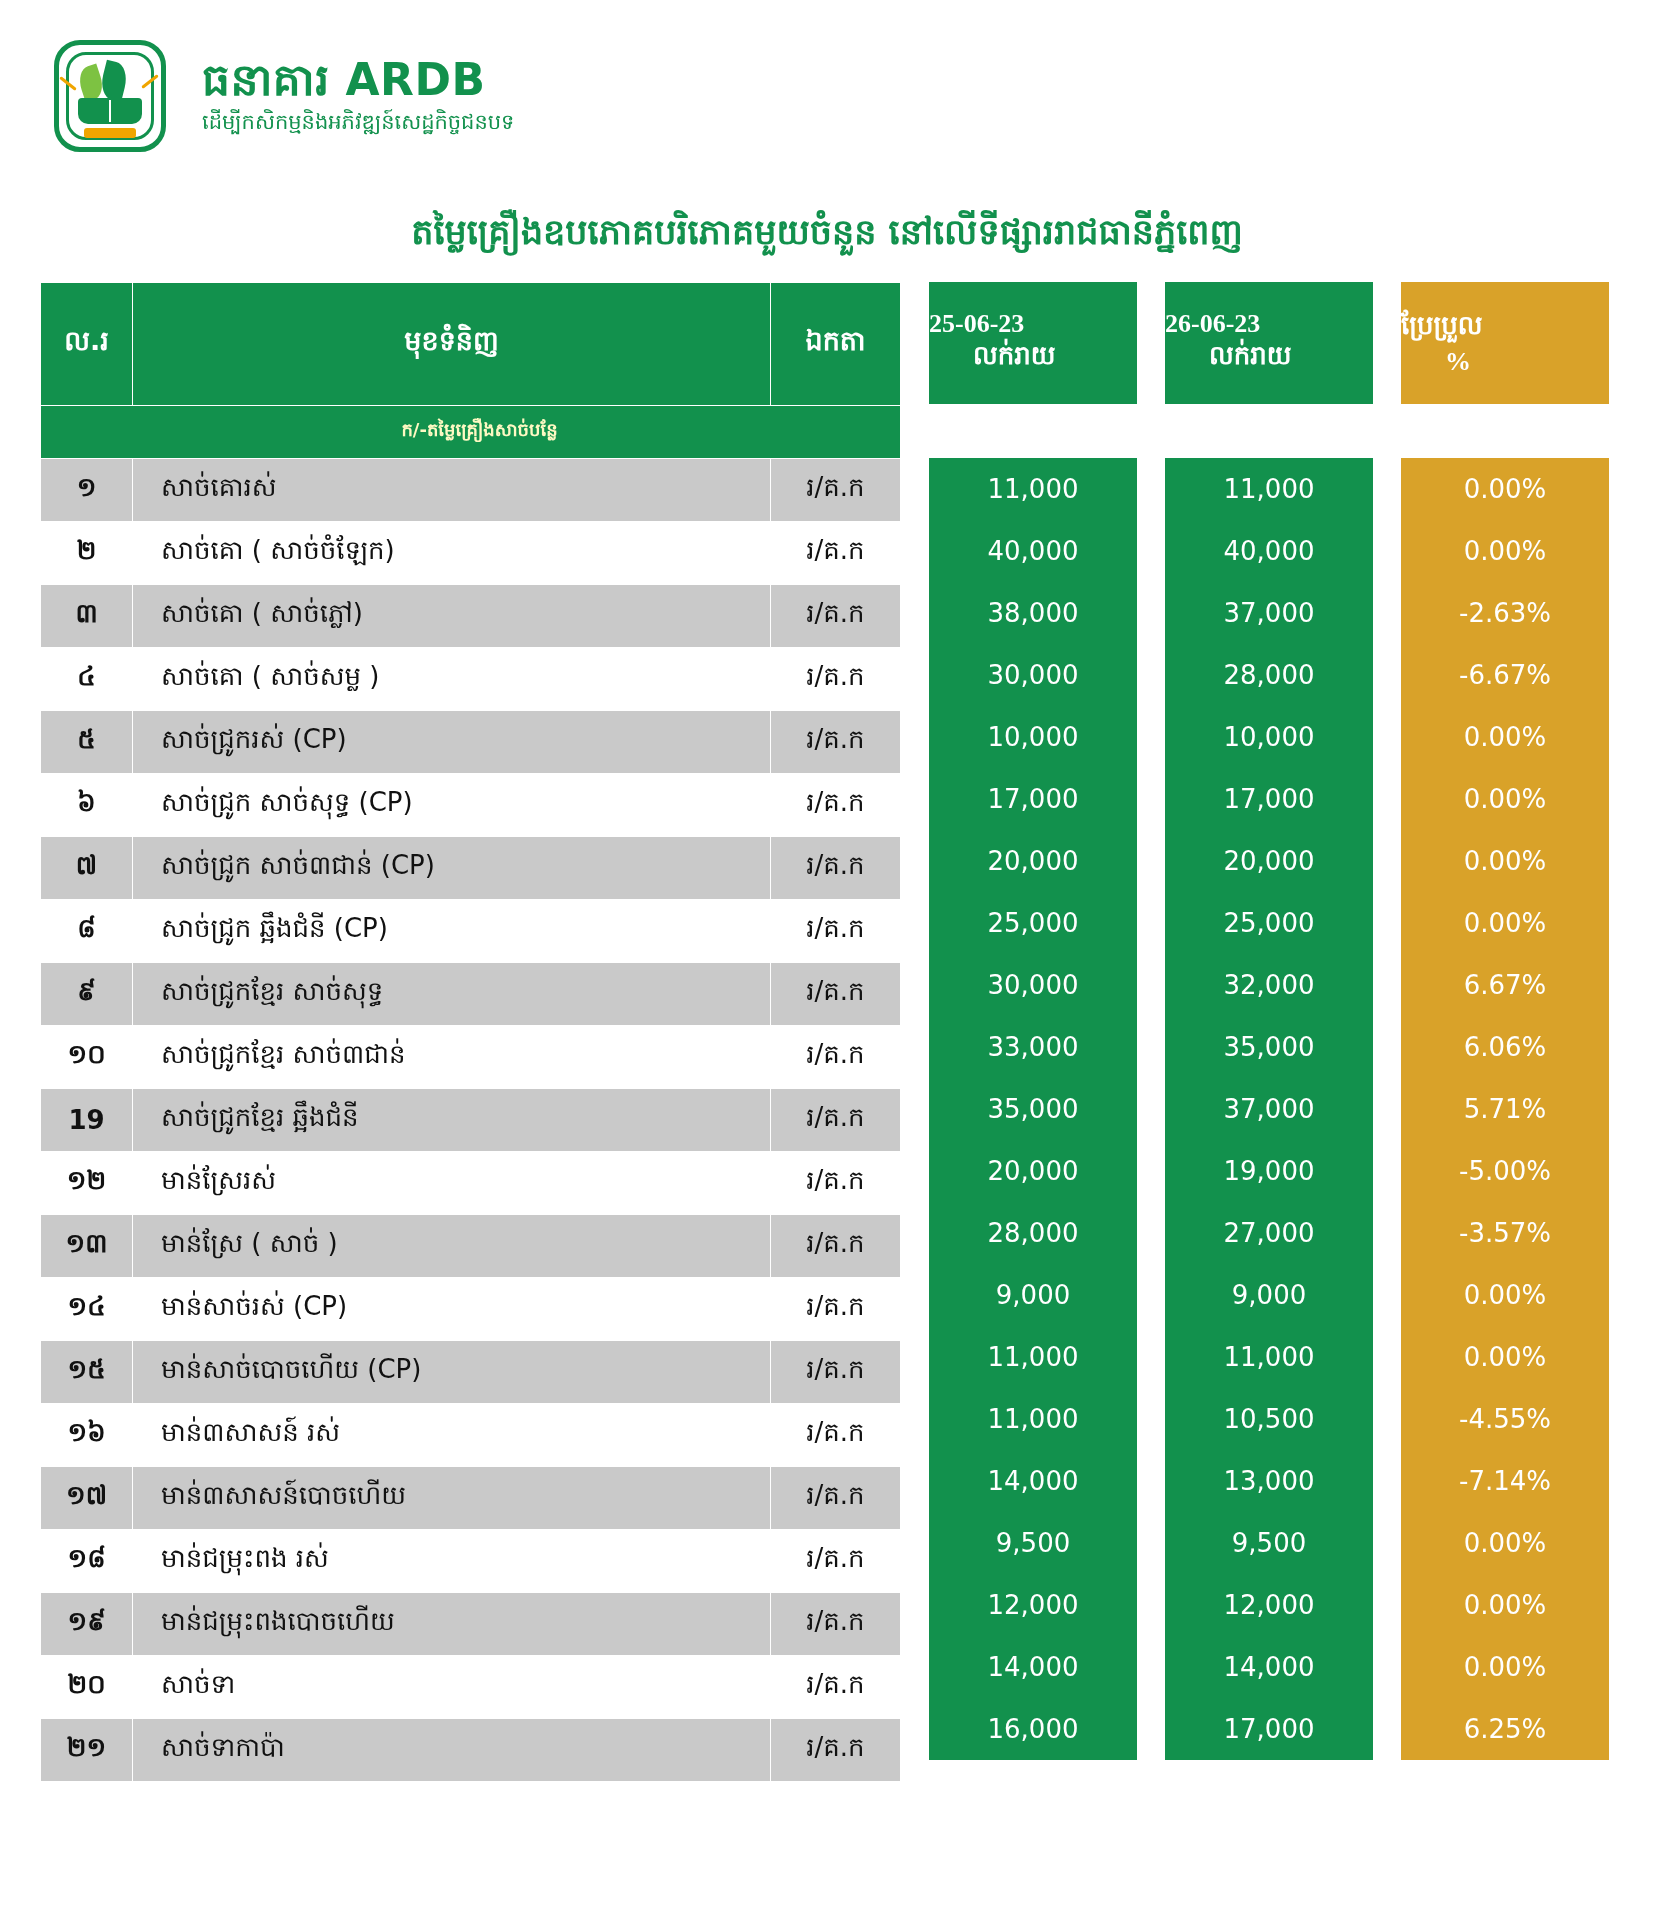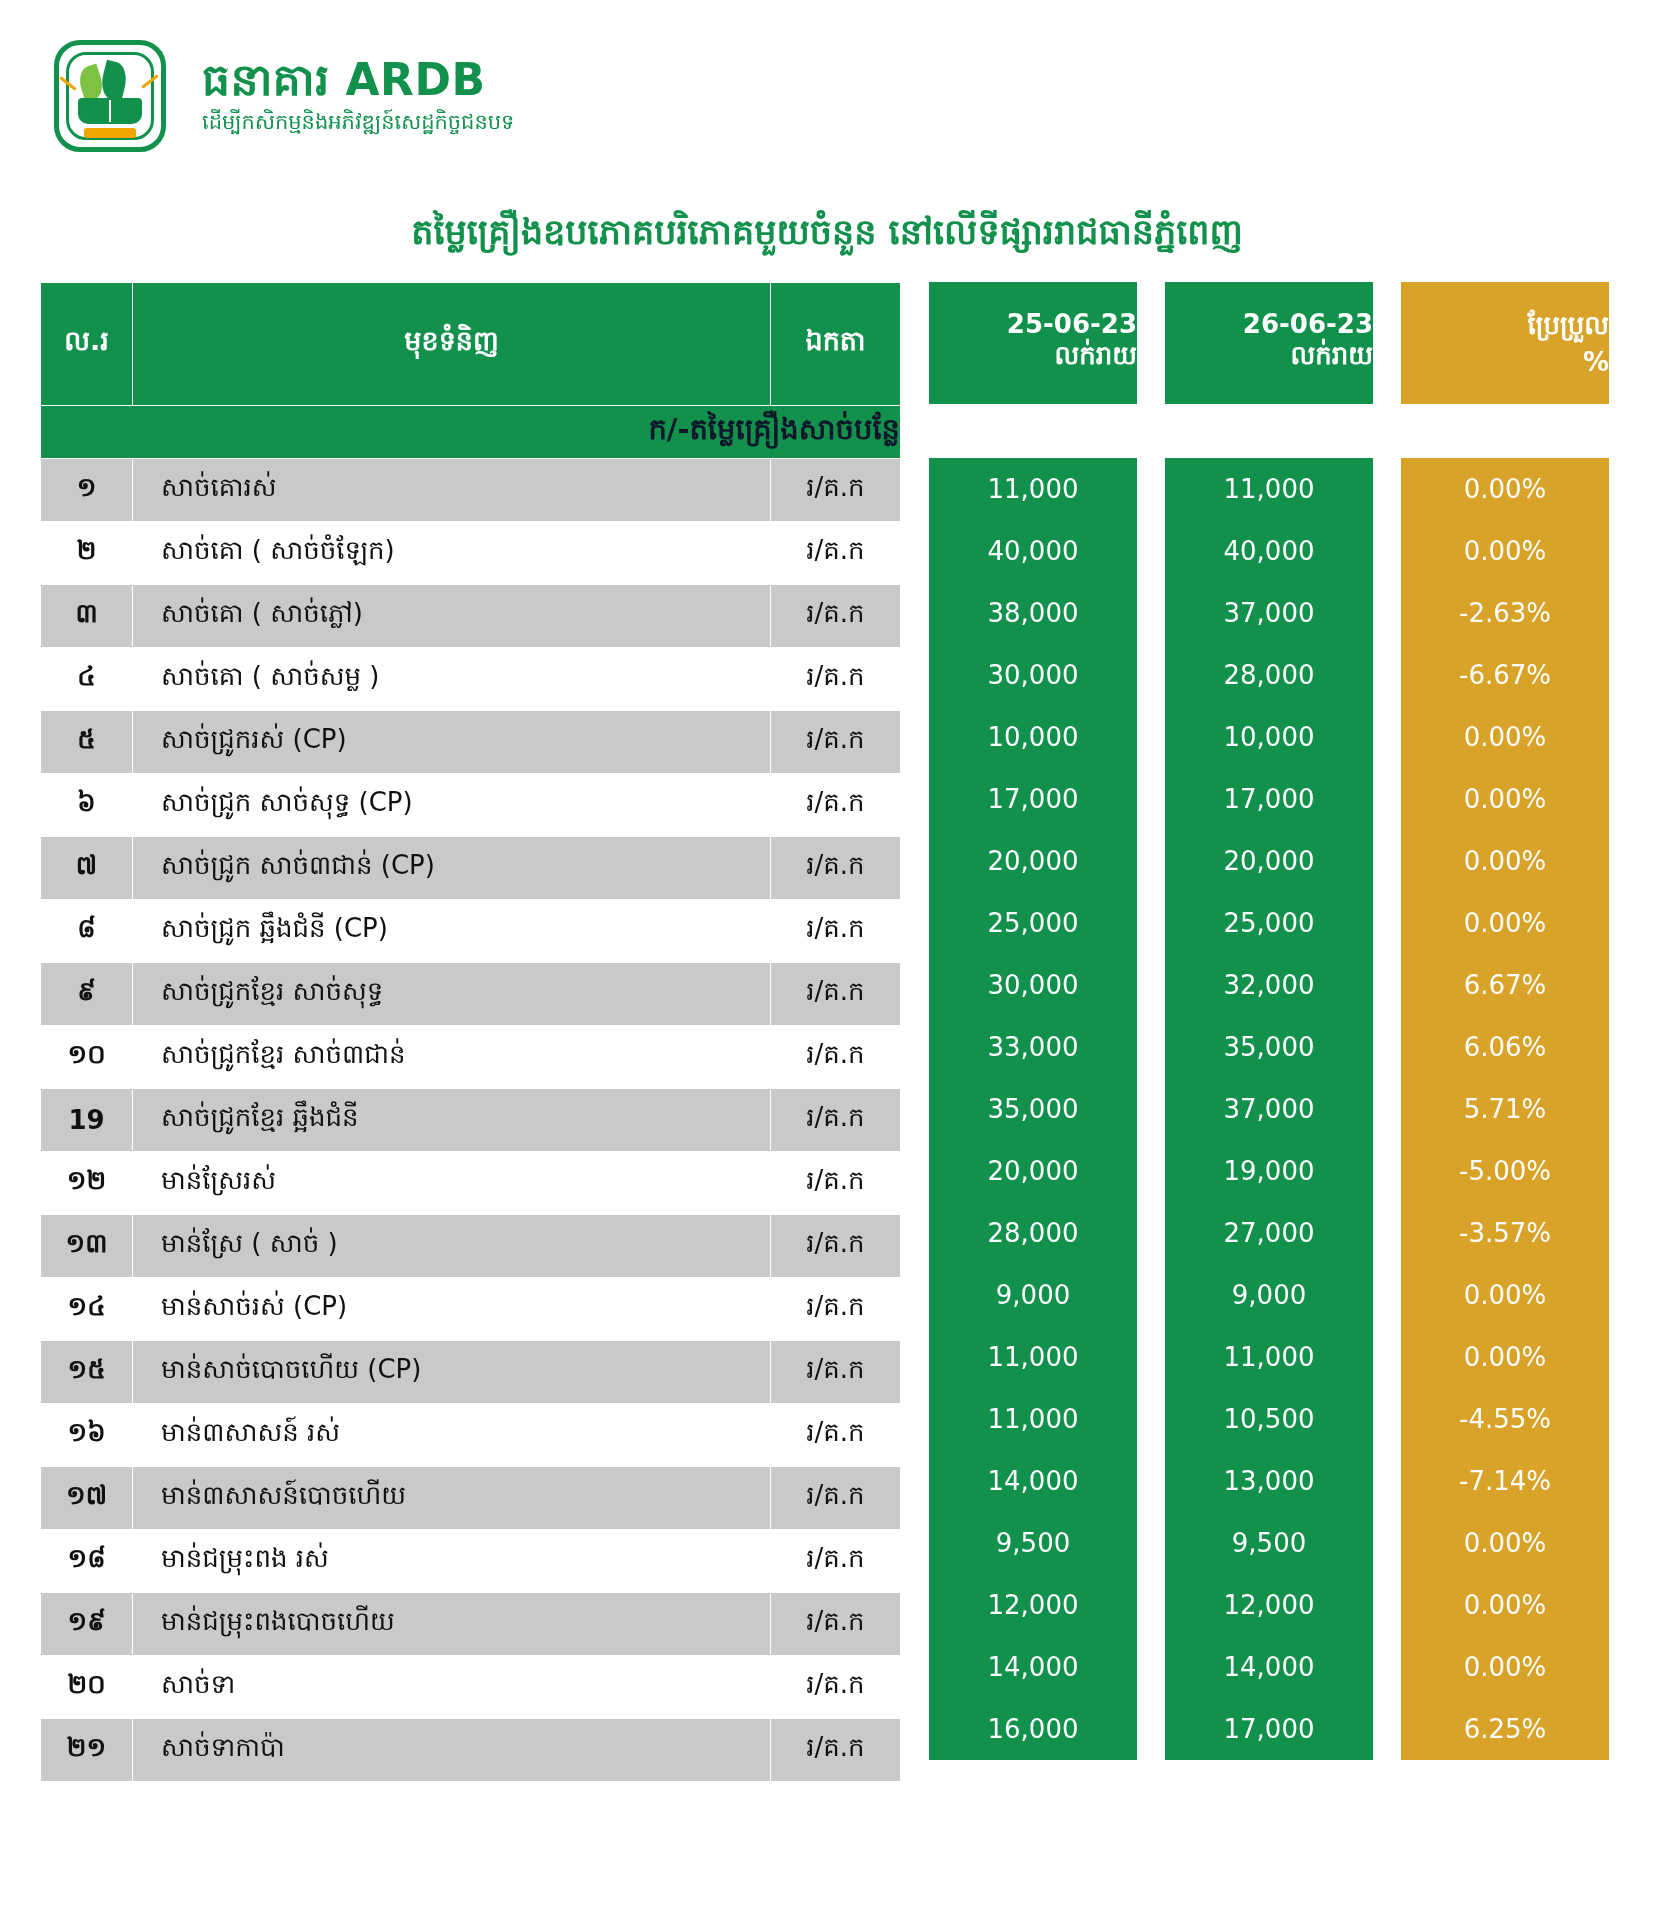--- a/index.html
+++ b/index.html
@@ -160,25 +160,25 @@
     background: #12914d;
     color: #ffffff;
     font-weight: bold;
     font-size: 27px;
     height: 122px;
     text-align: center;
     vertical-align: middle;
   }
   .section-cell {
     background: #12914d;
-    color: #0f172a;
+    color: #fef9c3;
     font-weight: bold;
-    font-size: 29px;
+    font-size: 18px;
     height: 52px;
-    text-align: right;
+    text-align: center;
     padding-left: 18px !important;
     vertical-align: middle;
   }
   .row-cell {
     height: 62px;
     font-size: 26px;
     color: #111111;
     vertical-align: middle;
   }
   .row-no { text-align: center; font-weight: bold; }
@@ -195,26 +195,27 @@
   }
   .val-col {
     width: 208px;
     display: flex;
     flex-direction: column;
   }
   .val-col.pct { width: 208px; }
   .val-head {
     color: #ffffff;
     font-weight: bold;
-    text-align: right;
+    text-align: left;
     font-size: 27px;
     height: 122px;
     display: flex;
     flex-direction: column;
     justify-content: center;
+    font-family: Liberation Serif, serif;
   }
   .val-head .date { font-size: 26px; }
   .val-head .sub { font-size: 26px; padding-left: 44px; }
   .green-bg { background: #12914d; }
   .gold-bg { background: #d9a229; }
   .val-gap {
     height: 54px;
     background: #ffffff;
   }
   .val-body {

